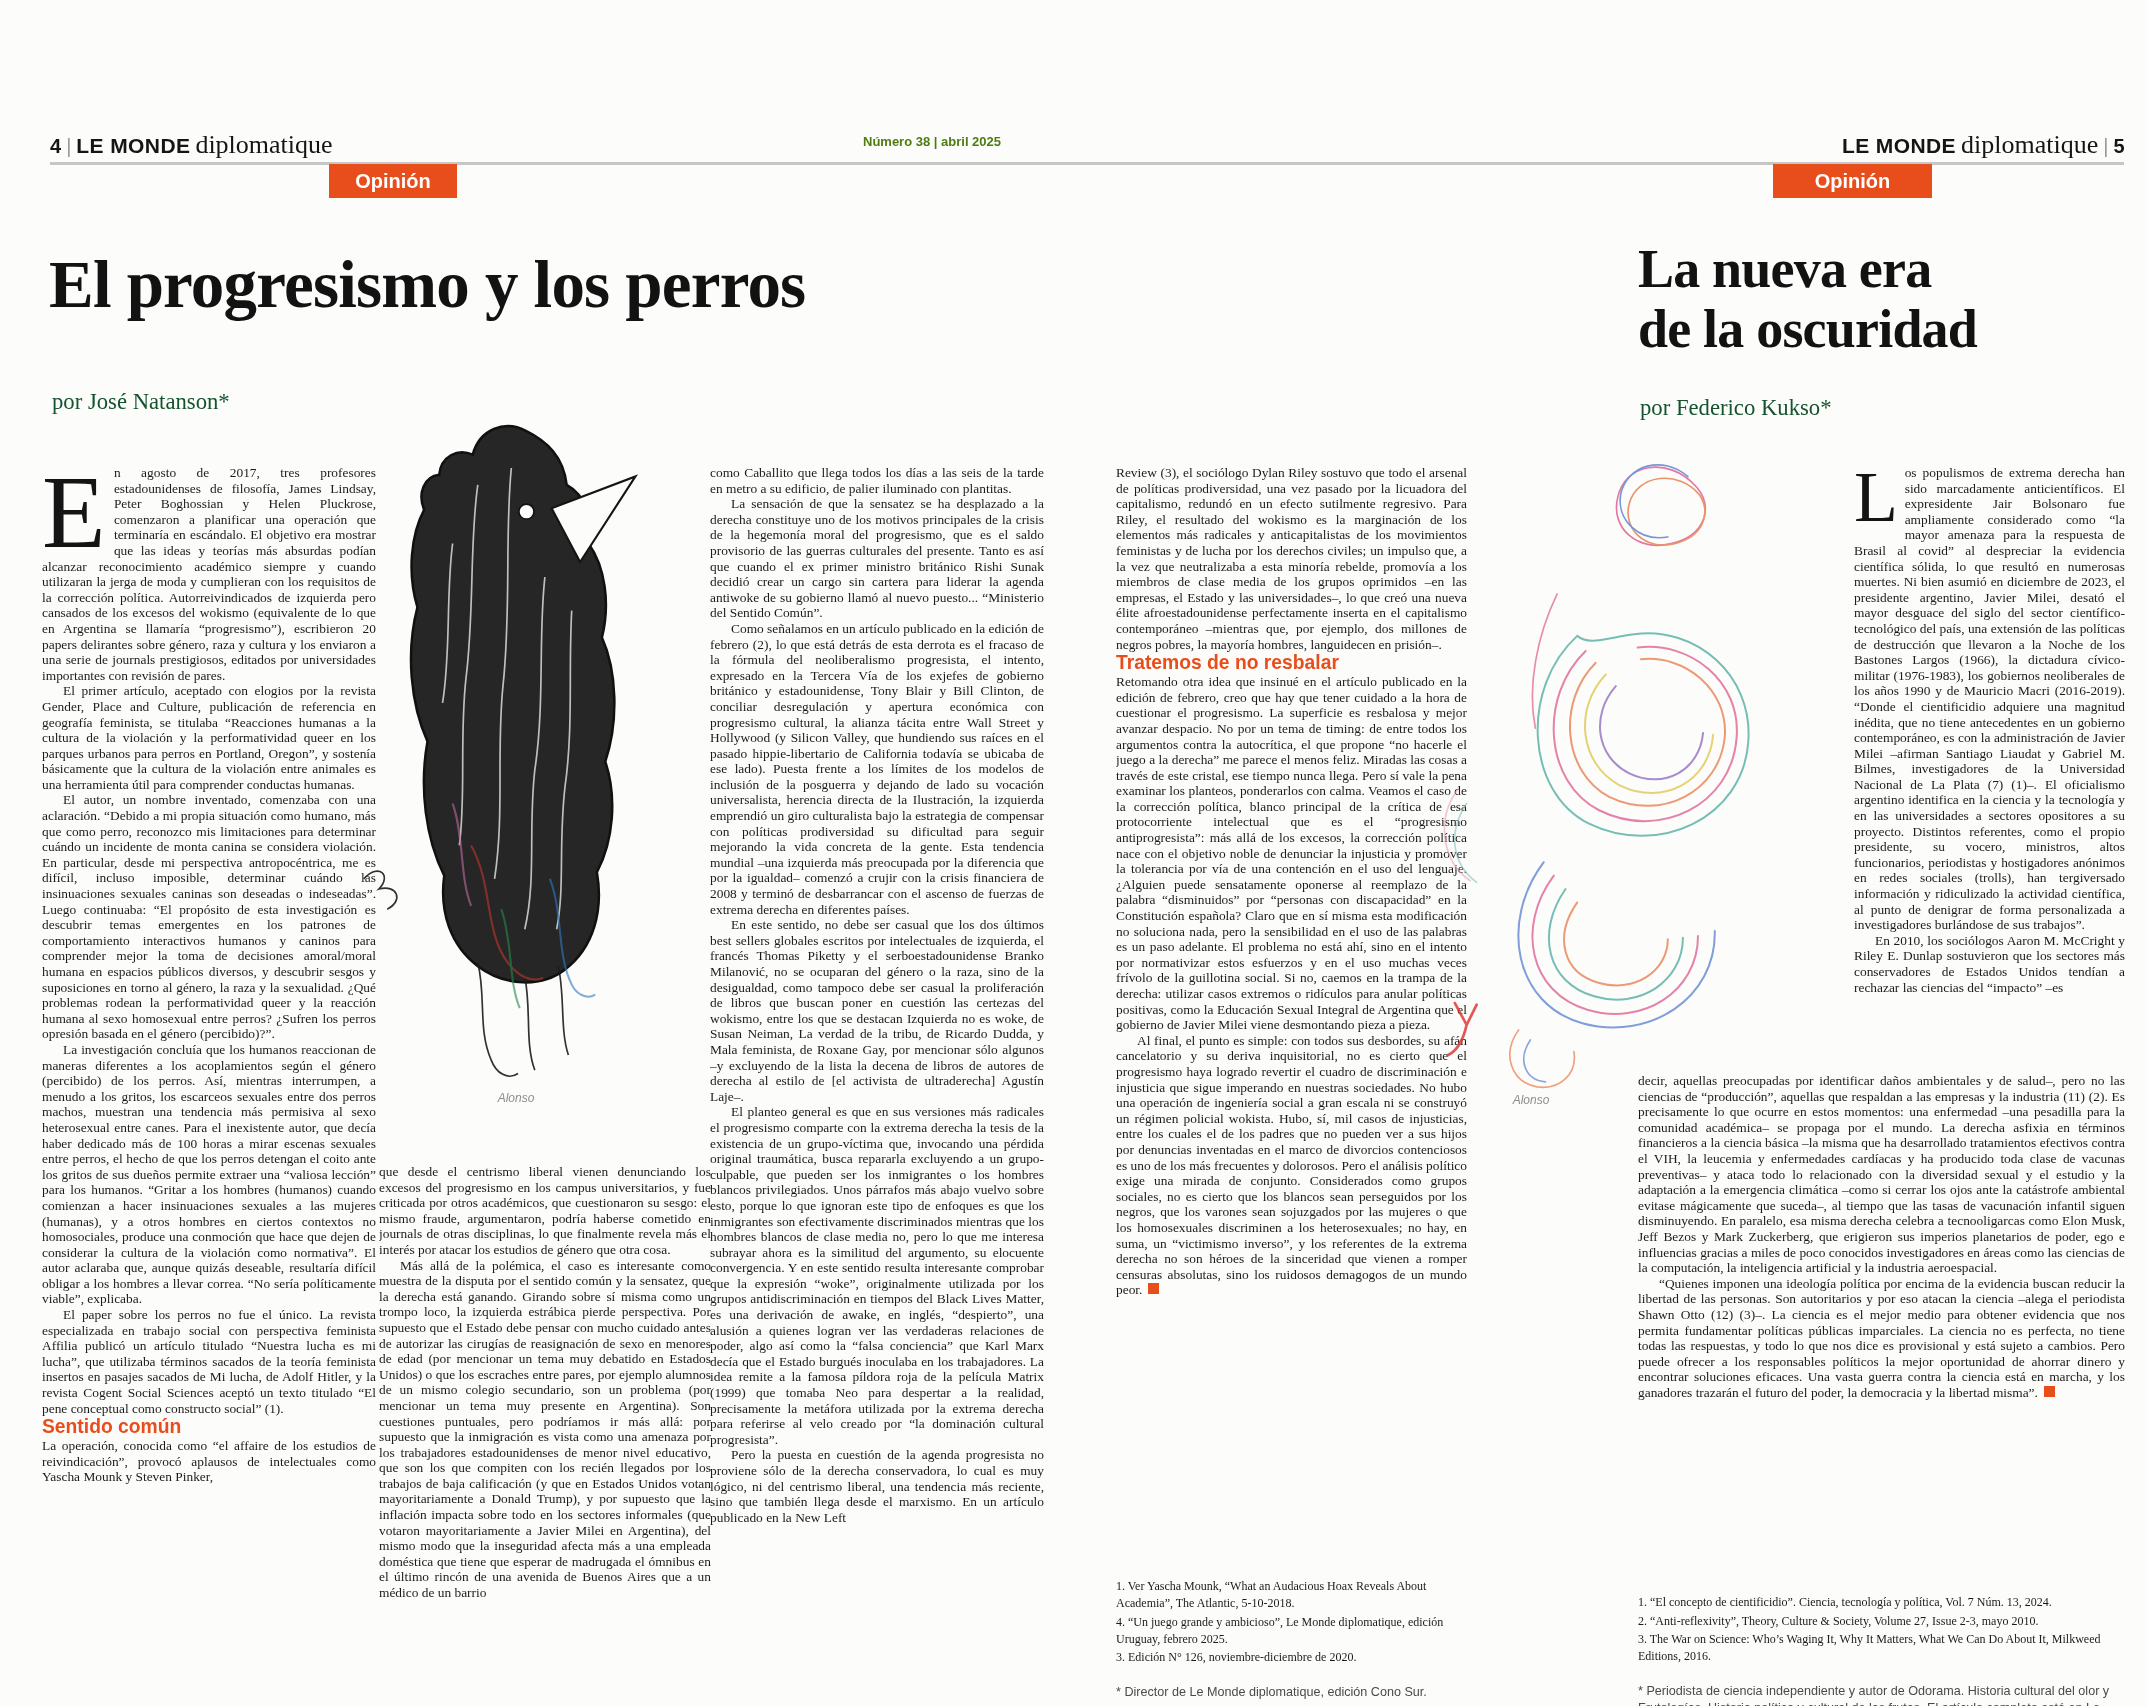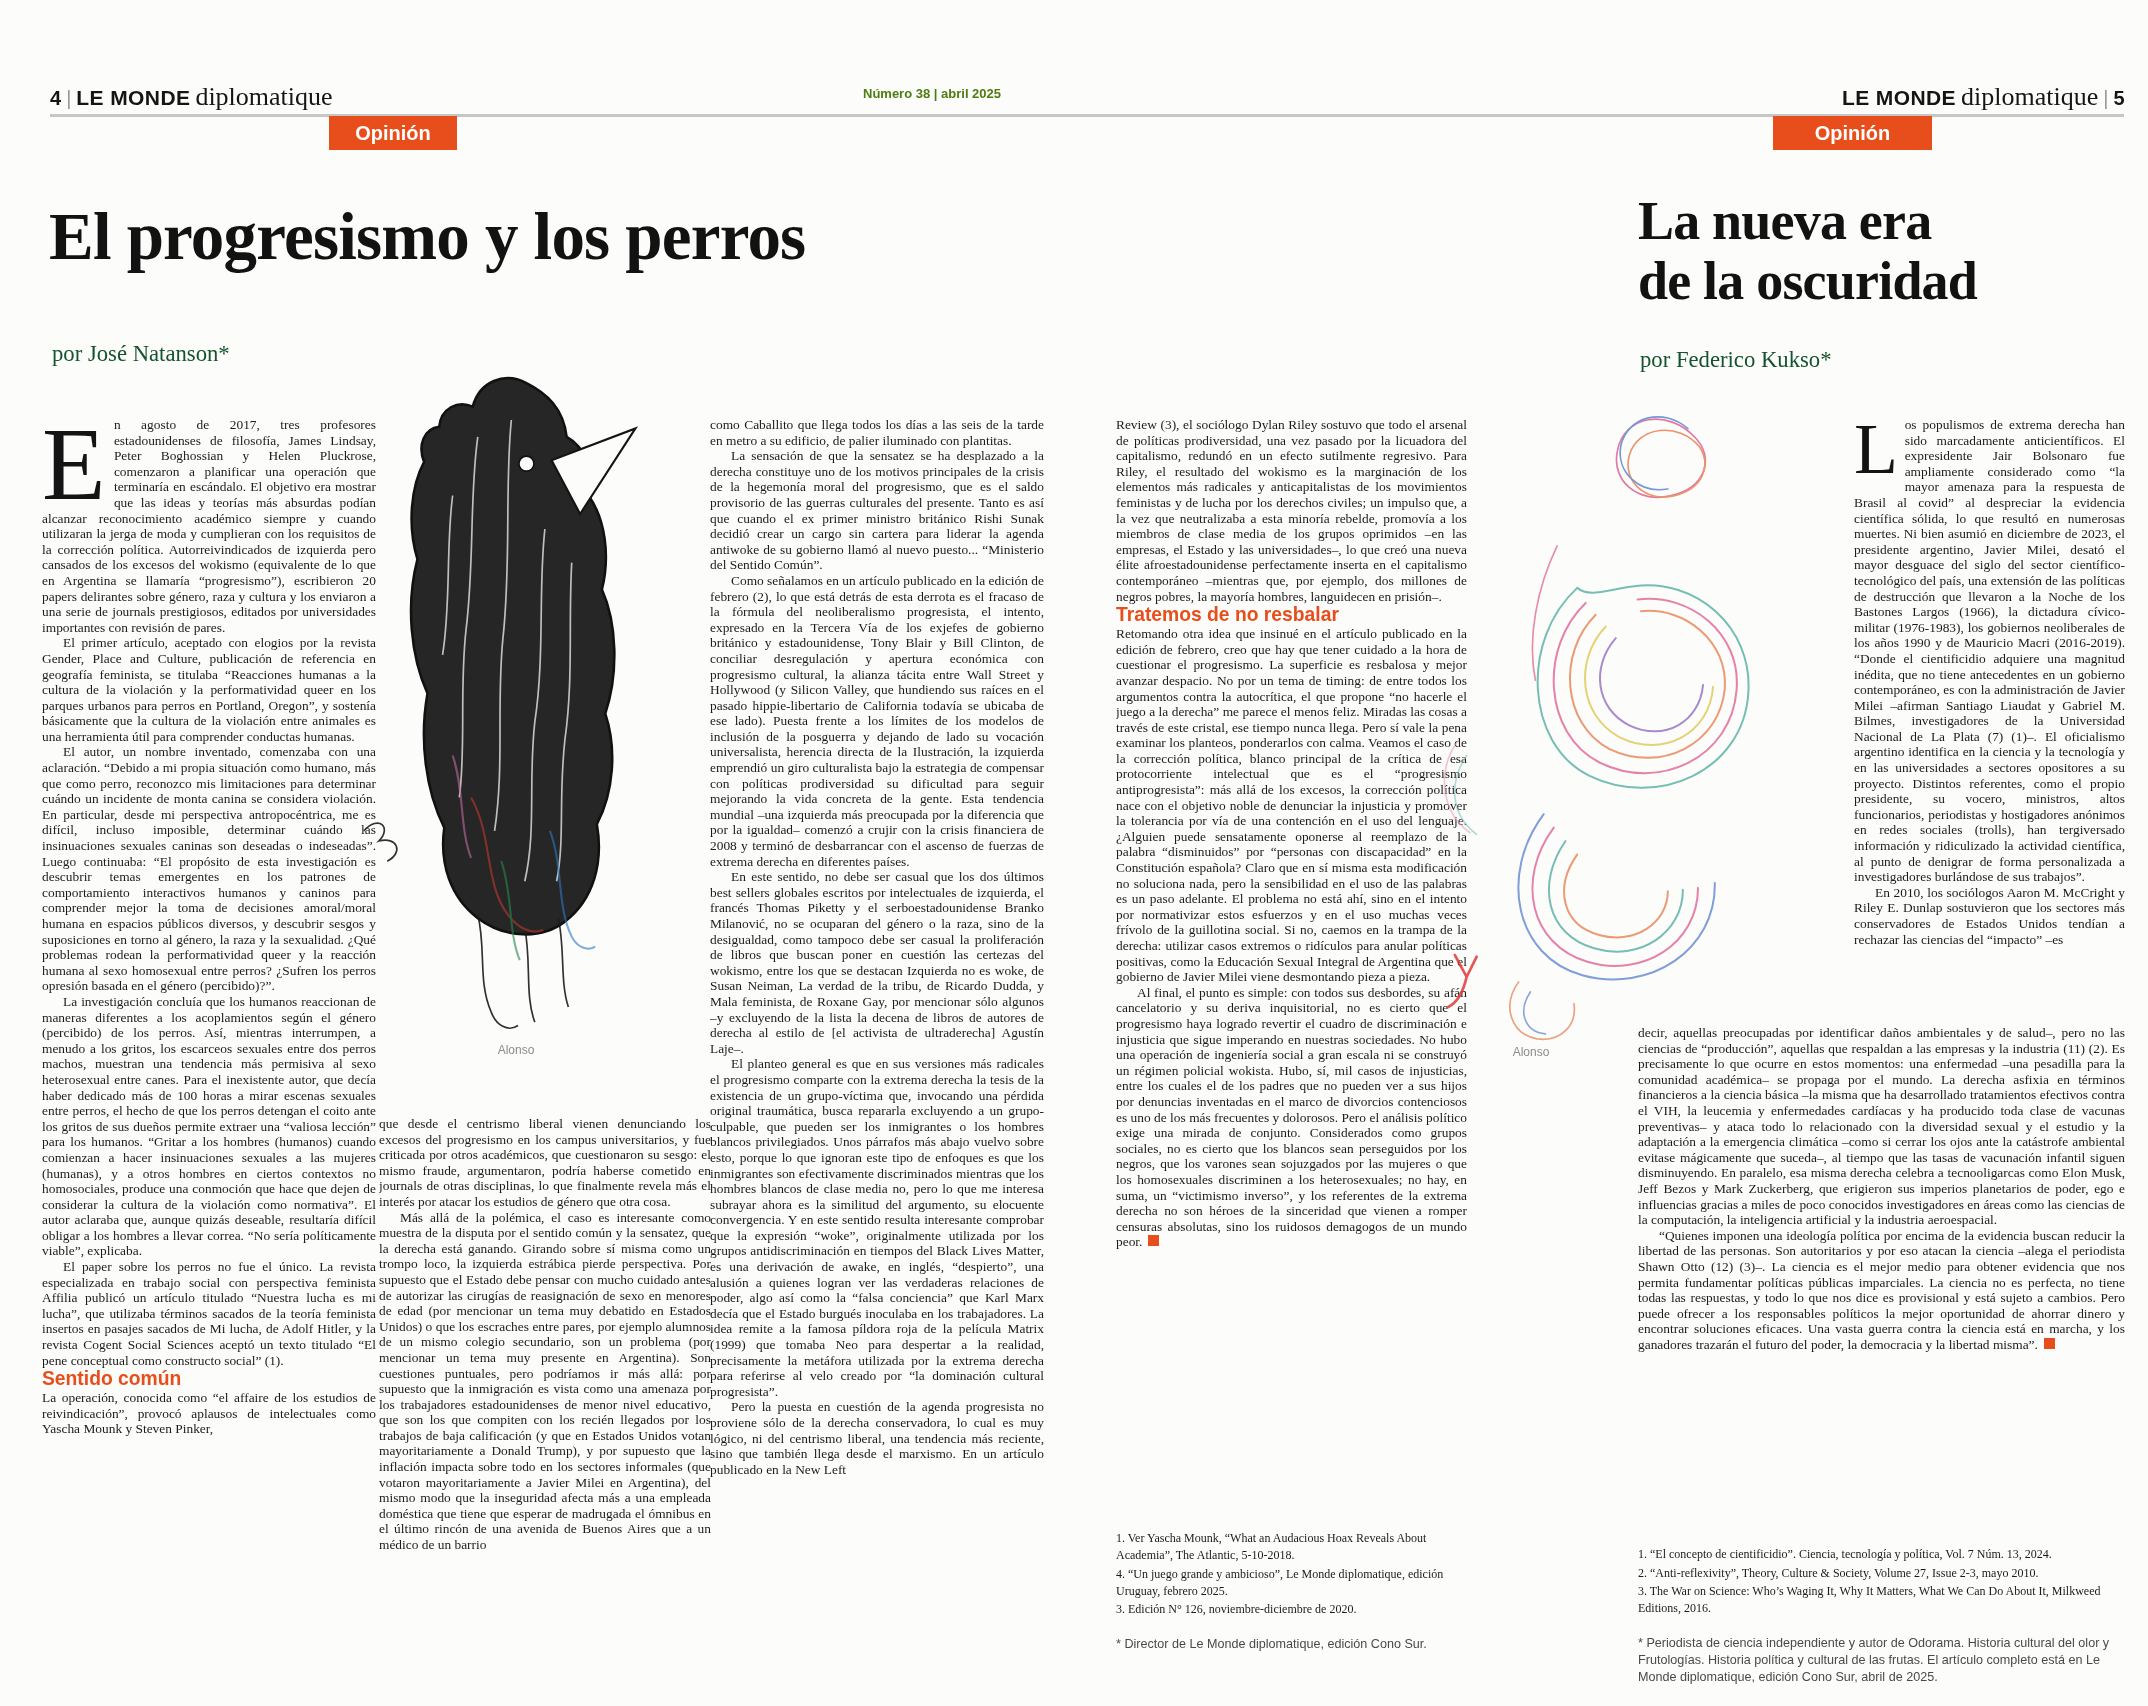--- a/index.html
+++ b/index.html
@@ -1,18 +1,18 @@
 <!DOCTYPE html>
 <html lang="es" style="font-size:13.4px"><head>
 <meta charset="utf-8">
 <style>
   html,body{margin:0;padding:0;background:#e8e8e6;}
   #page{position:relative;width:2148px;height:1707px;background:#fcfcfa;overflow:hidden;
         font-family:"Liberation Serif",serif;color:#1b1b1b;}
-  .abs{position:absolute;}
+  .abs{position:absolute;margin-top:48px;}
   
   .folio{font-size:20px;color:#151515;white-space:nowrap;}
   .folio .num{font-family:"Liberation Sans",sans-serif;font-weight:bold;font-size:20px;}
   .folio .sep{color:#999;padding:0 5px;font-family:"Liberation Sans",sans-serif;}
   .brandB{font-family:"Liberation Sans",sans-serif;font-weight:bold;font-size:21px;letter-spacing:0.4px;}
   .brandL{font-family:"Liberation Serif",serif;font-size:26px;}
   .issue{font-family:"Liberation Sans",sans-serif;font-weight:bold;font-size:13px;color:#4d7c0f;}
   .rule{background:#c6c6c4;height:2.5px;}
   .tab{background:#e84e1b;color:#fff;font-family:"Liberation Sans",sans-serif;font-weight:bold;
        font-size:20px;display:flex;align-items:center;justify-content:center;}
@@ -27,21 +27,21 @@
   .col p.ind{text-indent:21px;}
   .dropcap{float:left;font-size:104px;line-height:83px;padding:5px 8.4px 0 0;color:#141414;}
   .dropcapS{float:left;font-size:72px;line-height:59px;padding:3.4px 6.7px 0 0;color:#141414;}
   .subhead{font-family:"Liberation Sans",sans-serif;font-weight:bold;font-size:19.3px;line-height:22px;
            color:#e84e1b;margin:14.3px 0 5px 0;text-align:left;text-indent:0;}
   .endmark{display:inline-block;width:11px;height:11px;background:#e84e1b;margin-left:5.9px;}
   
   .footnotes{font-size:12px;line-height:17px;text-align:left;color:#1b1b1b;}
   .footnotes p{margin:0 0 1.7px 0;}
   .authnote{font-family:"Liberation Sans",sans-serif;font-size:12.6px;line-height:17px;color:#4a4a4a;}
-  .caption{font-family:"Liberation Sans",sans-serif;font-size:12px;color:#8d8d8d;text-align:center;}
+  .caption{font-family:"Liberation Sans",sans-serif;font-size:12px;color:#8d8d8d;text-align:center;font-style:italic;}
   svg{display:block;}
 </style>
 </head>
 <body>
 
 <div id="page">
 
   <div class="abs folio" style="left:50px;top:82px;">
     <span class="num">4</span><span class="sep">|</span><span class="brandB">LE MONDE</span>&nbsp;<span class="brandL">diplomatique</span>
   </div>

